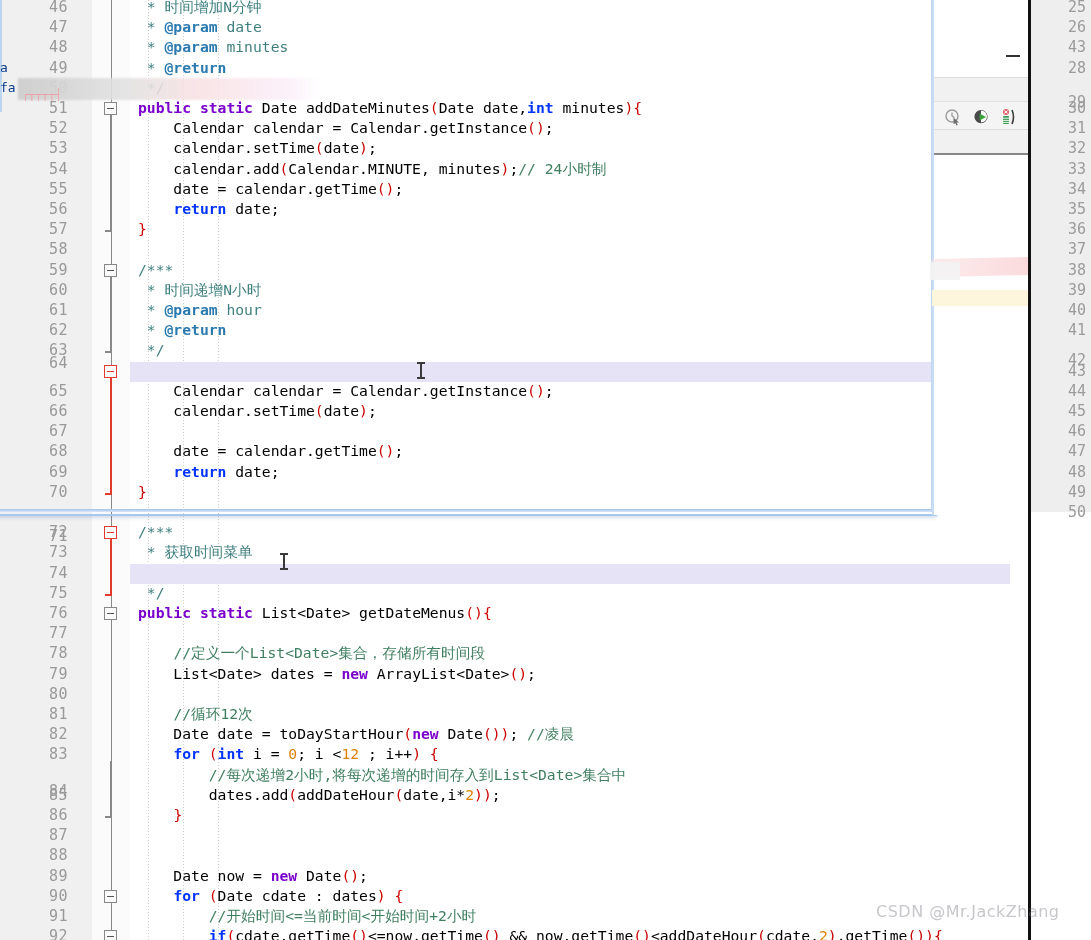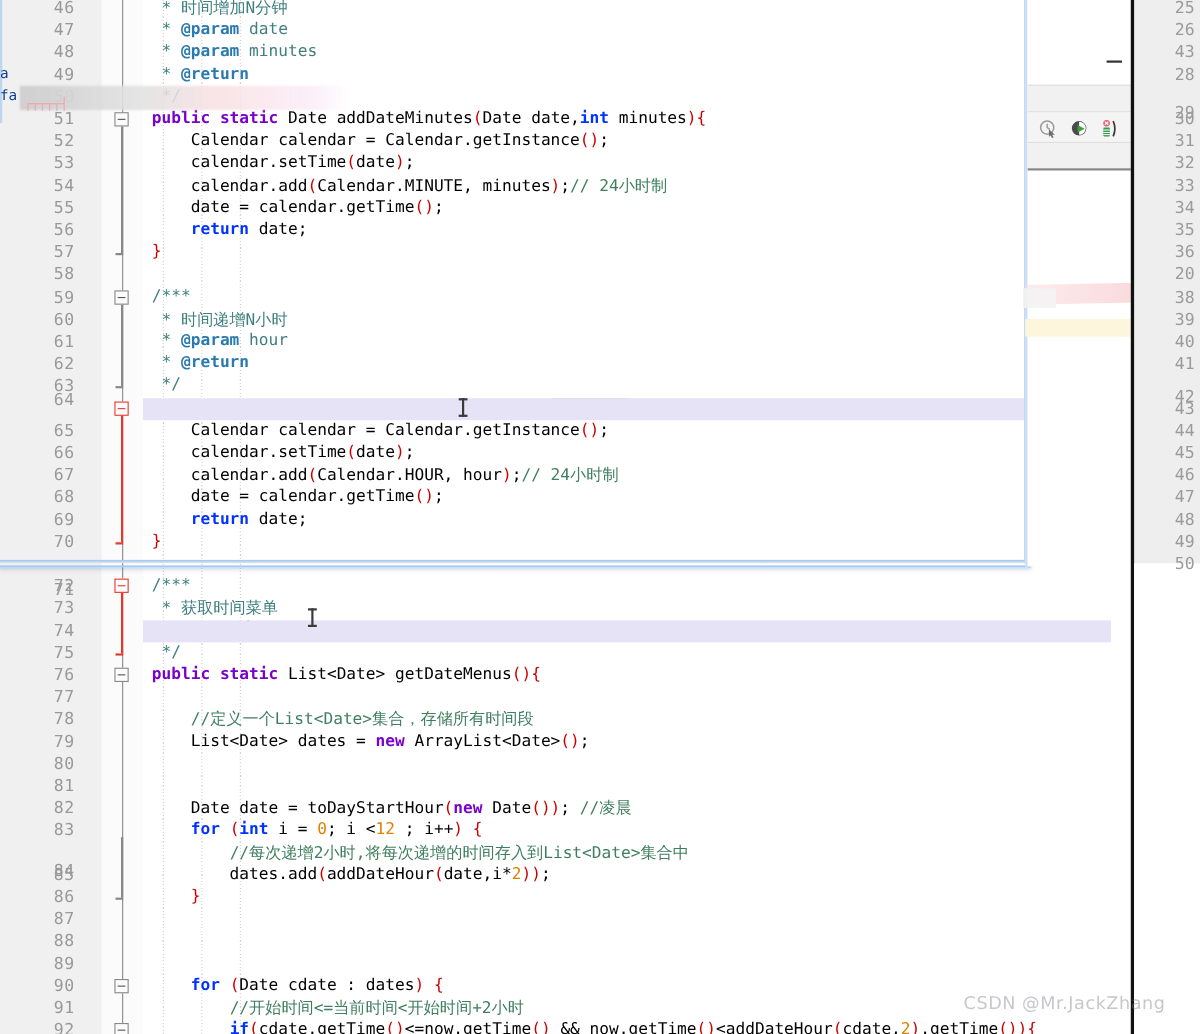--- a/index.html
+++ b/index.html
@@ -257,40 +257,41 @@
       <div class="codeline" style="top: 220.2px;"><span class="paren">}</span></div>
       <div class="codeline" style="top: 240.4px;"></div>
       <div class="codeline" style="top: 260.6px;"><span class="jdoc">/***</span></div>
       <div class="codeline" style="top: 301px;"><span class="jdoc"> * <span class="jtag">@param</span> hour</span></div>
       <div class="codeline" style="top: 280.8px;"><span class="jdoc"> * 时间递增N小时</span></div>
       <div class="codeline" style="top: 321.2px;"><span class="jdoc"> * <span class="jtag">@return</span></span></div>
       <div class="codeline" style="top: 341.4px;"><span class="jdoc"> */</span></div>
       <div class="codeline" style="top: 361.6px;"><span class="kw">public</span> <span class="kw">static</span> Date addDateHour<span class="paren">(</span>Date date,<span class="hl-sel"><span class="kw2">int</span> hour</span><span class="paren">)</span><span class="paren">{</span></div>
       <div class="codeline" style="top: 381.8px;">    Calendar calendar = Calendar.getInstance<span class="paren">(</span><span class="paren">)</span>;</div>
       <div class="codeline" style="top: 402px;">    calendar.setTime<span class="paren">(</span>date<span class="paren">)</span>;</div>
-      <div class="codeline" style="top: 422.2px;">    calendar.add<span class="paren">(</span>Calendar.HOUR, hour<span class="paren">)</span>;<span class="cmt">// 24小时制</span></div>
       <div class="codeline" style="top: 442.4px;">    date = calendar.getTime<span class="paren">(</span><span class="paren">)</span>;</div>
       <div class="codeline" style="top: 462.6px;">    <span class="kw2">return</span> date;</div>
       <div class="codeline" style="top: 482.8px;"><span class="paren">}</span></div>
       <div class="codeline" style="top: 503px;"></div>
       <div class="codeline" style="top: 523.2px;"><span class="jdoc">/***</span></div>
       <div class="codeline" style="top: 543.4px;"><span class="jdoc"> * 获取时间菜单</span></div>
       <div class="codeline" style="top: 563.6px;"><span class="jdoc"> * <span class="jtag">@return</span></span><span class="caret"></span></div>
       <div class="codeline" style="top: 583.8px;"><span class="jdoc"> */</span></div>
       <div class="codeline" style="top: 604px;"><span class="kw">public</span> <span class="kw">static</span> List&lt;Date&gt; getDateMenus<span class="paren">(</span><span class="paren">)</span><span class="paren">{</span></div>
       <div class="codeline" style="top: 624.2px;"></div>
       <div class="codeline" style="top: 644.4px;">    <span class="cmt">//定义一个List&lt;Date&gt;集合，存储所有时间段</span></div>
       <div class="codeline" style="top: 664.6px;">    List&lt;Date&gt; dates = <span class="kw">new</span> ArrayList&lt;Date&gt;<span class="paren">(</span><span class="paren">)</span>;</div>
       <div class="codeline" style="top: 684.8px;"></div>
+      <div class="codeline" style="top: 705px;">    <span class="cmt">//循环12次</span></div>
       <div class="codeline" style="top: 725.2px;">    Date date = toDayStartHour<span class="paren">(</span><span class="kw">new</span> Date<span class="paren">(</span><span class="paren">)</span><span class="paren">)</span>; <span class="cmt">//凌晨</span></div>
       <div class="codeline" style="top: 745.4px;">    <span class="kw2">for</span> <span class="paren">(</span><span class="kw2">int</span> i = <span class="num">0</span>; i &lt;<span class="num">12</span> ; i++<span class="paren">)</span> <span class="paren">{</span></div>
       <div class="codeline" style="top: 765.6px;">        <span class="cmt">//每次递增2小时,将每次递增的时间存入到List&lt;Date&gt;集合中</span></div>
       <div class="codeline" style="top: 785.8px;">        dates.add<span class="paren">(</span>addDateHour<span class="paren">(</span>date,i*<span class="num">2</span><span class="paren">)</span><span class="paren">)</span>;</div>
       <div class="codeline" style="top: 806px;">    <span class="paren">}</span></div>
       <div class="codeline" style="top: 826.2px;"></div>
+      <div class="codeline" style="top: 866.6px;">    Date now = <span class="kw">new</span> Date<span class="paren">(</span><span class="paren">)</span>;</div>
       <div class="codeline" style="top: 886.8px;">    <span class="kw2">for</span> <span class="paren">(</span>Date cdate : dates<span class="paren">)</span> <span class="paren">{</span></div>
       <div class="codeline" style="top: 907px;">        <span class="cmt">//开始时间&lt;=当前时间&lt;开始时间+2小时</span></div>
       <div class="codeline" style="top: 927.2px;">        <span class="kw2">if</span><span class="paren">(</span>cdate.getTime<span class="paren">(</span><span class="paren">)</span>&lt;=now.getTime<span class="paren">(</span><span class="paren">)</span> &amp;&amp; now.getTime<span class="paren">(</span><span class="paren">)</span>&lt;addDateHour<span class="paren">(</span>cdate,<span class="num">2</span><span class="paren">)</span>.getTime<span class="paren">(</span><span class="paren">)</span><span class="paren">)</span><span class="paren">{</span></div>
     </div>
 <div class="hl-current" style="top: 361.6px;"></div>
     <div class="hl-current" style="top: 563.6px;"></div>
   </div>
 
 <div id="stray-border"></div>
 <div id="stray">
@@ -362,21 +363,21 @@
     <div class="fln" style="top: 38.4px;">43</div>
     <div class="fln" style="top: 58.6px;">28</div>
     <div class="fln" style="top: 93px;">29</div>
     <div class="fln" style="top: 99px;">30</div>
     <div class="fln" style="top: 119.2px;">31</div>
     <div class="fln" style="top: 139.4px; text-align: right;">32</div>
     <div class="fln" style="top: 159.6px;">33</div>
     <div class="fln" style="top: 179.8px;">34</div>
     <div class="fln" style="top: 200px;">35</div>
     <div class="fln" style="top: 220.2px;">36</div>
-    <div class="fln" style="top: 240.4px;">20</div>
+    <div class="fln" style="top: 240.4px;">37</div>
     <div class="fln" style="top: 260.6px;">38</div>
     <div class="fln" style="top: 280.8px;">39</div>
     <div class="fln" style="top: 301px;">40</div>
     <div class="fln" style="top: 321.2px;">41</div>
     <div class="fln" style="top: 341.4px; margin-top: 10px;">42</div>
     <div class="fln" style="top: 361.6px;">43</div>
     <div class="fln" style="top: 381.8px;">44</div>
     <div class="fln" style="top: 402px;">45</div>
     <div class="fln" style="top: 422.2px;">46</div>
     <div class="fln" style="top: 442.4px;">47</div>

